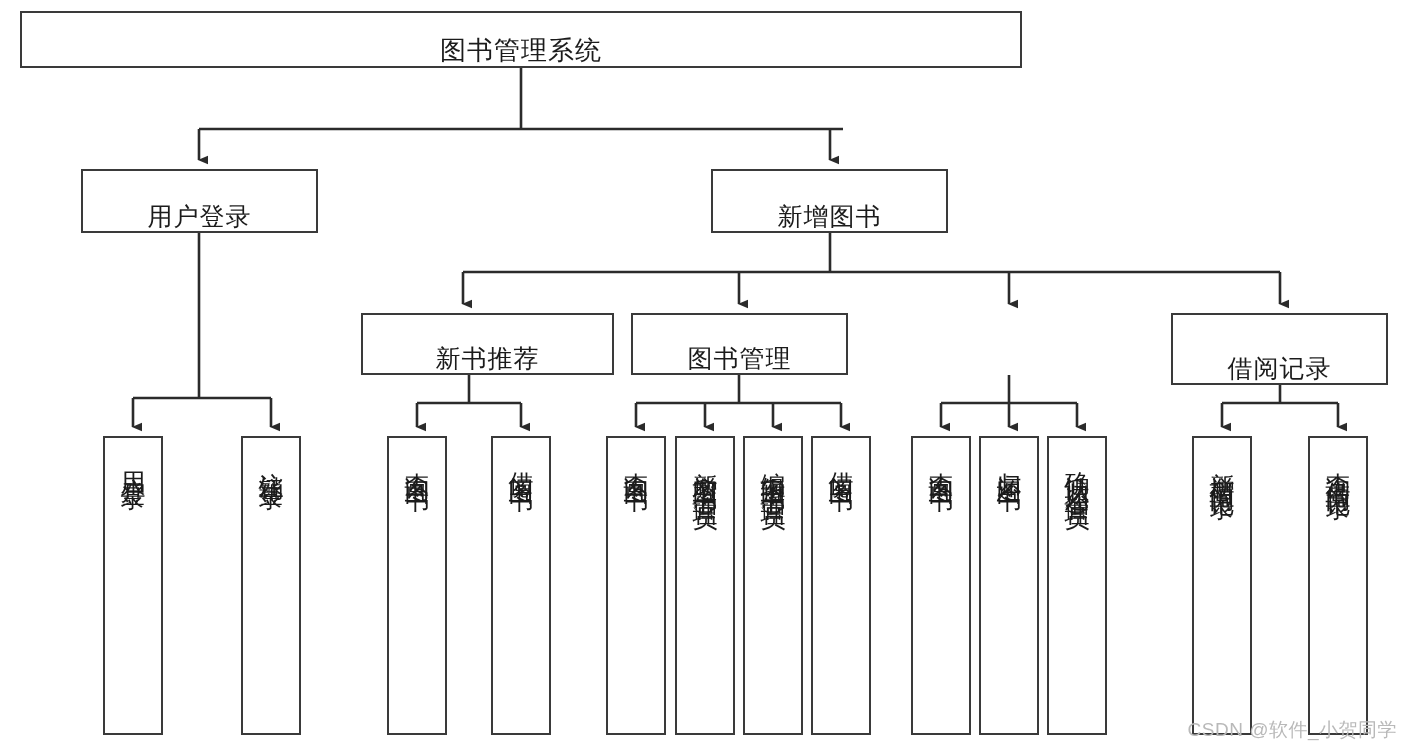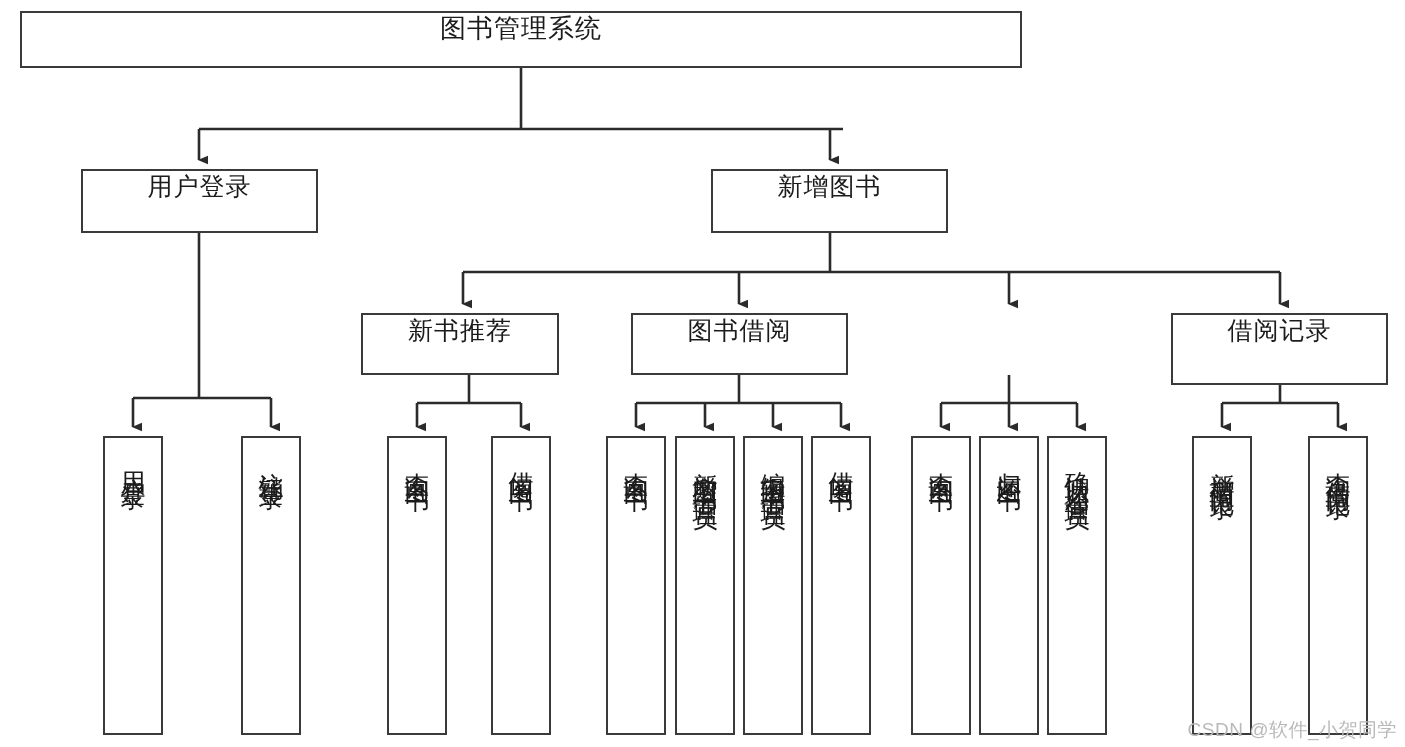--- a/index.html
+++ b/index.html
@@ -24,21 +24,21 @@
     width: 1405px;
     height: 747px;
     pointer-events: none;
   }
   .node {
     position: absolute;
     box-sizing: border-box;
     border: 2.5px solid #3a3a3a;
     background: #ffffff;
     display: flex;
-    align-items: flex-start;
+    align-items: flex-end;
     justify-content: center;
     color: #1b1b1b;
   }
   .node.horiz {
     font-size: 25px;
     letter-spacing: 1px;
     line-height: 1.2;
   }
   .node.root {
     font-size: 26px;
@@ -127,25 +127,25 @@
     <span>图书管理系统</span>
   </div>
 
   <div class="node horiz" style="left:81px; top:169px; width:237px; height:64px;">
     <span>用户登录</span>
   </div>
   <div class="node horiz" style="left:711px; top:169px; width:237px; height:64px;">
     <span>新增图书</span>
   </div>
 
-  <div class="node horiz" style="left:361px; top:313px; width:198px; height:62px;">
+  <div class="node horiz" style="left:361px; top:313px; width:253px; height:62px;">
     <span>新书推荐</span>
   </div>
   <div class="node horiz" style="left:631px; top:313px; width:217px; height:62px;">
-    <span>图书借阅</span>
+    <span>图书管理</span>
   </div>
   <div class="node horiz" style="left:1171px; top:313px; width:217px; height:72px;">
     <span>借阅记录</span>
   </div>
 
   <div class="node leaf" style="left:103px; top:436px; width:60px; height:299px;">
     <span class="vtext">用户登录</span>
   </div>
   <div class="node leaf" style="left:241px; top:436px; width:60px; height:299px;">
     <span class="vtext">注销登录</span>

